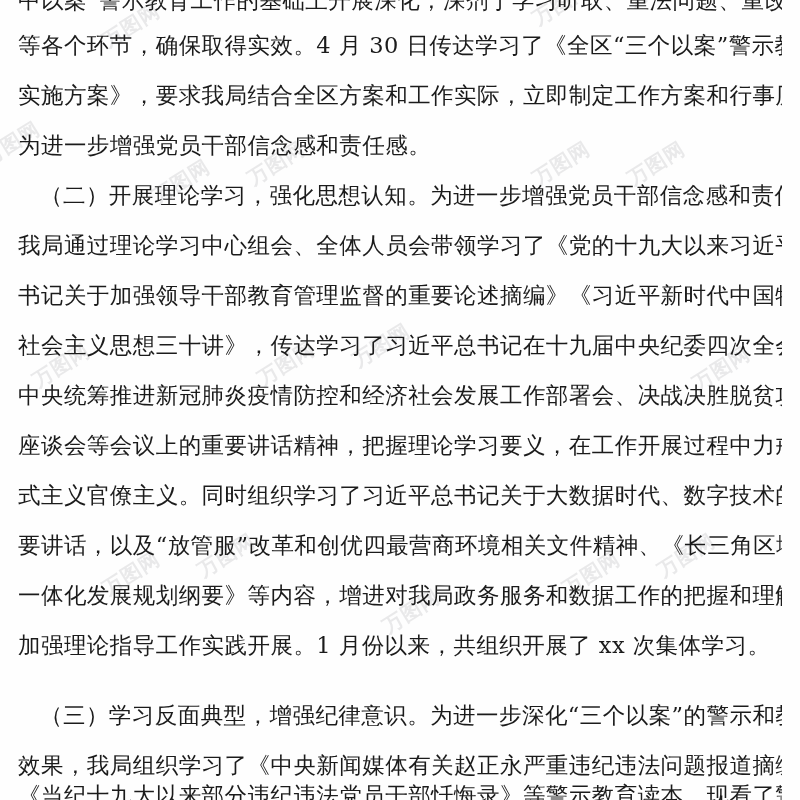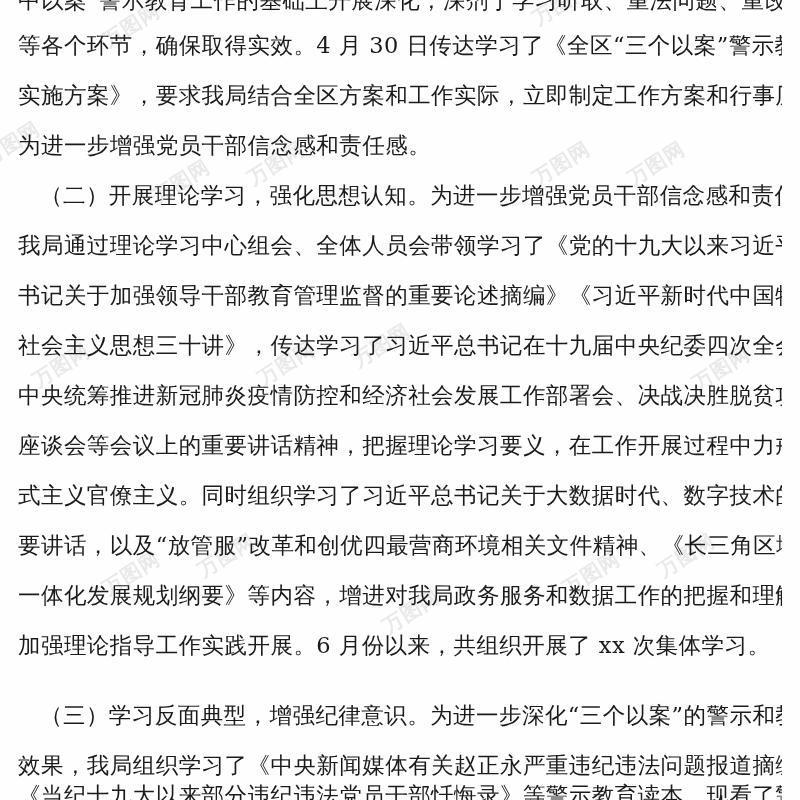--- a/index.html
+++ b/index.html
@@ -114,19 +114,19 @@
       <div class="doc-line just" style="top: 125px; color: rgb(27, 27, 27);">为进一步增强党员干部信念感和责任感。</div>
       <div class="doc-line just indent" style="top: 175px; color: rgb(27, 27, 27);">（二）开展理论学习，强化思想认知。为进一步增强党员干部信念感和责任感，</div>
       <div class="doc-line just" style="top: 225px; color: rgb(27, 27, 27);">我局通过理论学习中心组会、全体人员会带领学习了《党的十九大以来习近平总</div>
       <div class="doc-line just" style="top: 275px; color: rgb(27, 27, 27);">书记关于加强领导干部教育管理监督的重要论述摘编》《习近平新时代中国特色</div>
       <div class="doc-line just" style="top: 325px; color: rgb(27, 27, 27);">社会主义思想三十讲》，传达学习了习近平总书记在十九届中央纪委四次全会、</div>
       <div class="doc-line just" style="top: 375px; color: rgb(27, 27, 27);">中央统筹推进新冠肺炎疫情防控和经济社会发展工作部署会、决战决胜脱贫攻坚</div>
       <div class="doc-line just" style="top: 425px; color: rgb(27, 27, 27);">座谈会等会议上的重要讲话精神，把握理论学习要义，在工作开展过程中力戒形</div>
       <div class="doc-line just" style="top: 475px; color: rgb(27, 27, 27);">式主义官僚主义。同时组织学习了习近平总书记关于大数据时代、数字技术的重</div>
       <div class="doc-line just" style="top: 525px; color: rgb(27, 27, 27);">要讲话，以及“放管服”改革和创优四最营商环境相关文件精神、《长三角区域</div>
       <div class="doc-line just" style="top: 575px; color: rgb(27, 27, 27);">一体化发展规划纲要》等内容，增进对我局政务服务和数据工作的把握和理解，</div>
-      <div class="doc-line just" style="top: 625px; color: rgb(27, 27, 27);">加强理论指导工作实践开展。6 月份以来，共组织开展了 xx 次集体学习。</div>
+      <div class="doc-line just" style="top: 625px; color: rgb(27, 27, 27);">加强理论指导工作实践开展。1 月份以来，共组织开展了 xx 次集体学习。</div>
       <div class="doc-line just indent" style="top: 695px; color: rgb(27, 27, 27);">（三）学习反面典型，增强纪律意识。为进一步深化“三个以案”的警示和教育</div>
       <div class="doc-line just" style="top: 745px; color: rgb(27, 27, 27);">效果，我局组织学习了《中央新闻媒体有关赵正永严重违纪违法问题报道摘编》</div>
       <div class="doc-line just clip-bottom" style="top: 778px; color: rgb(27, 27, 27);">《当纪十九大以来部分违纪违法党员干部忏悔录》等警示教育读本，现看了警示</div>
     </div>
 
 </div>
 
 </body></html>

